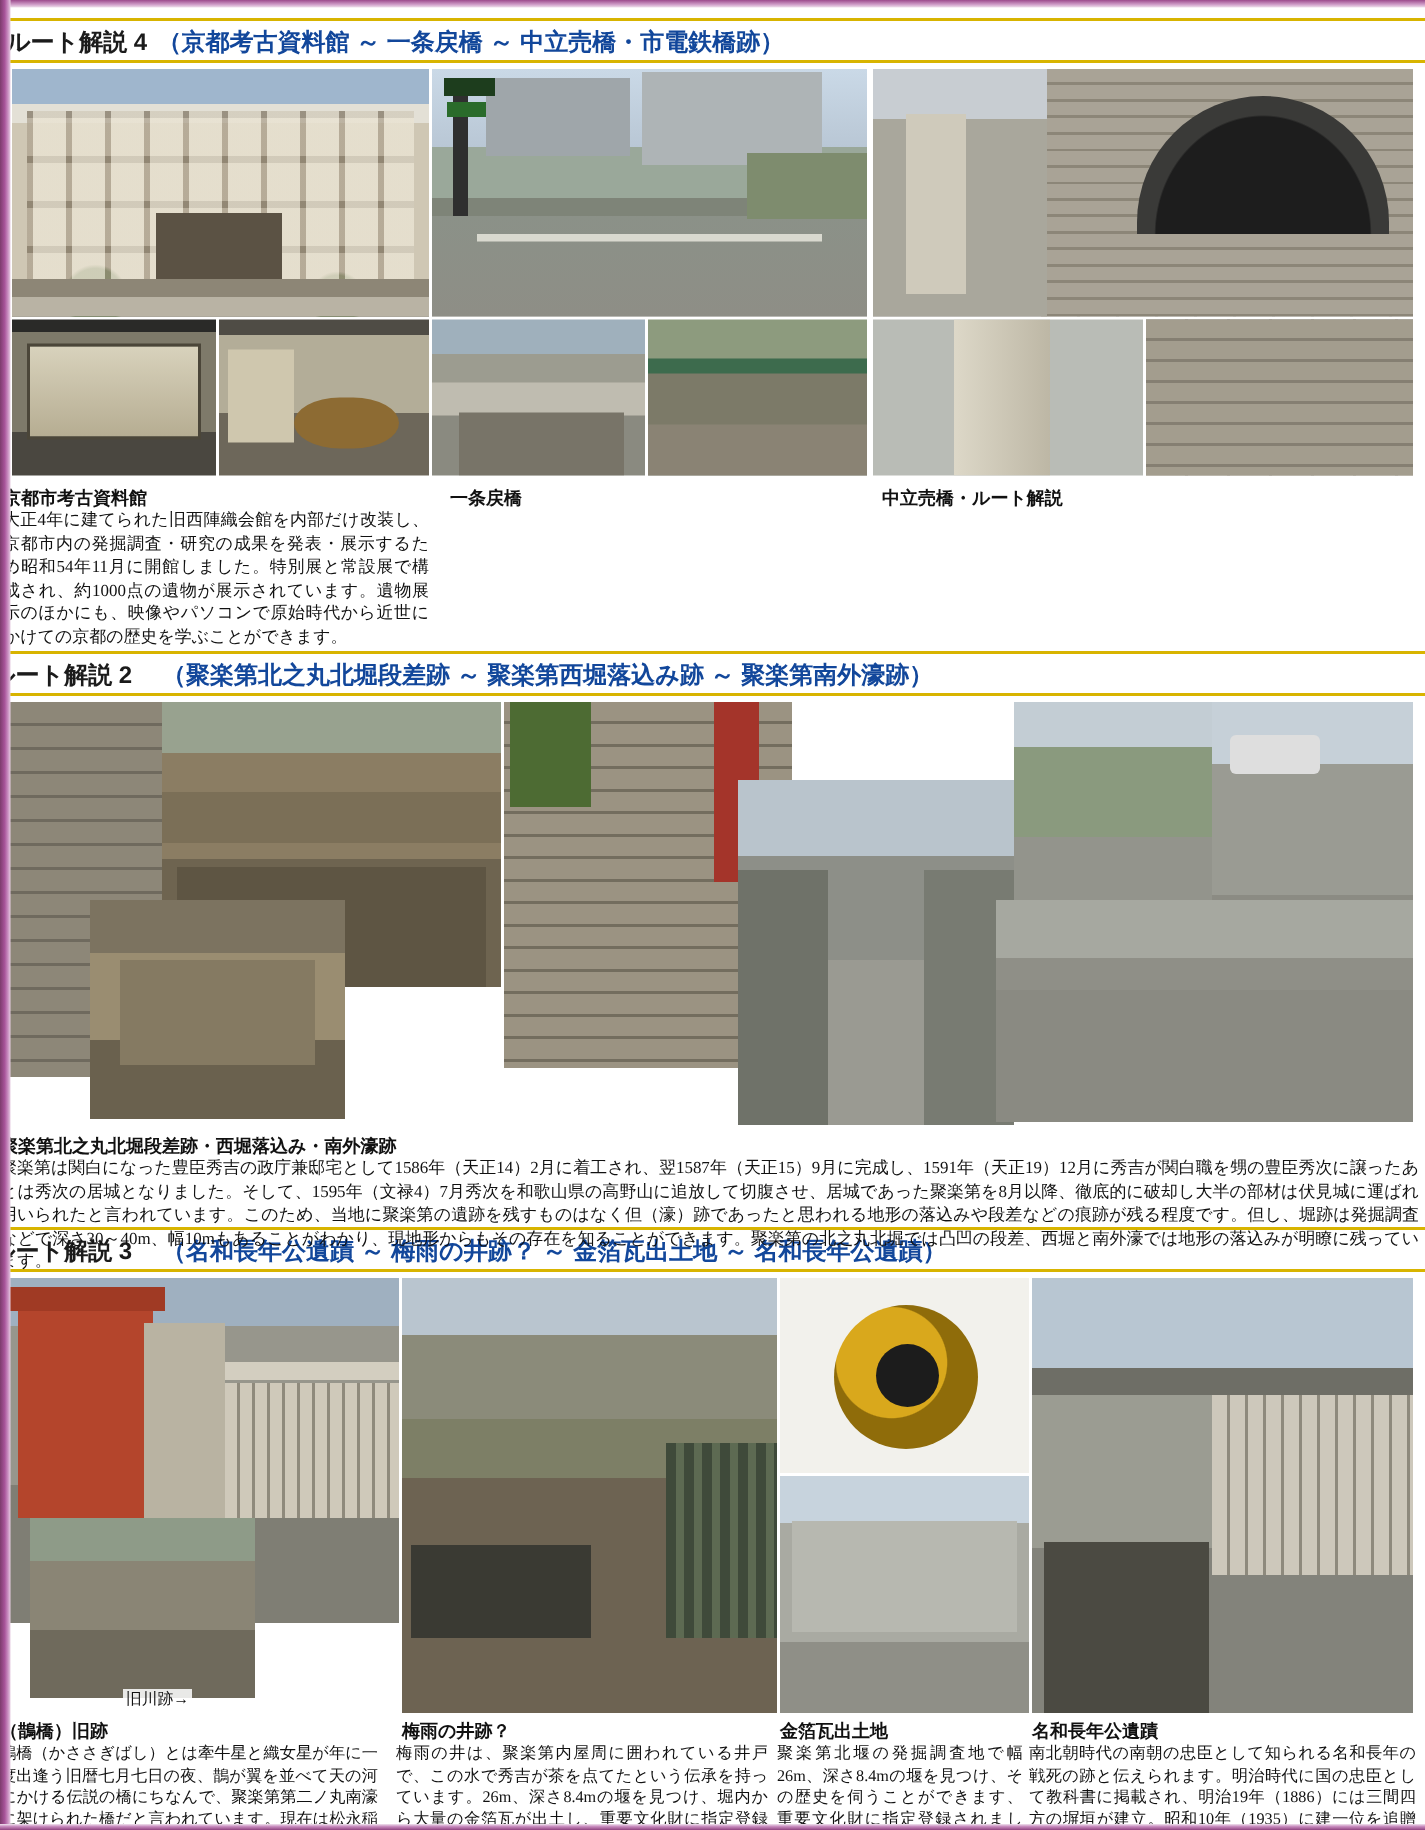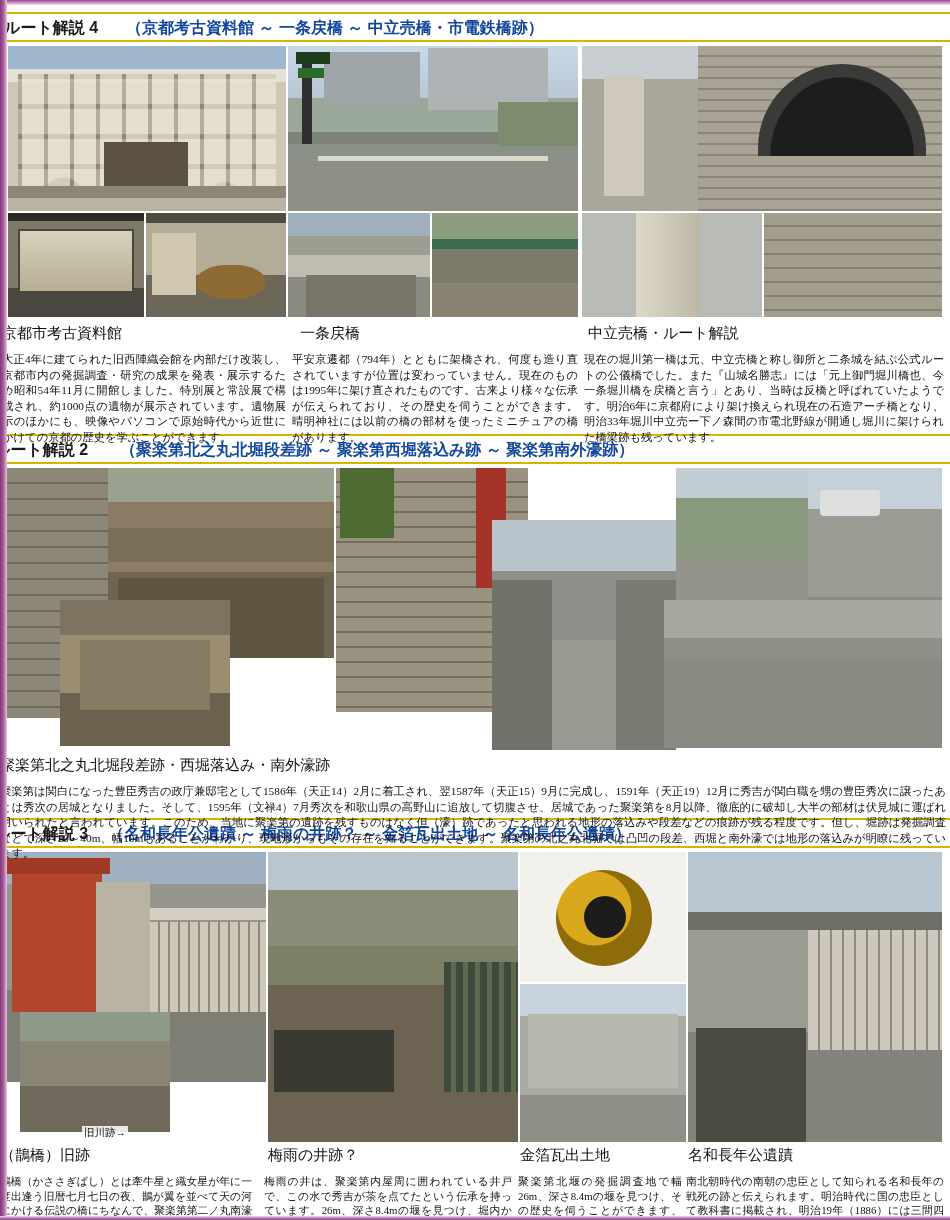--- a/index.html
+++ b/index.html
@@ -85,37 +85,36 @@
     position: absolute;
     background-repeat: no-repeat;
     background-size: cover;
     overflow: hidden;
     box-shadow: 0 0 0 0 rgba(0,0,0,0);
   }
 
   
   .cap {
     position: absolute;
-    font-size: 15px;
-    font-weight: normal;
+    font-size: 12px;
+    font-weight: bold;
     color: #111;
     font-family: "Liberation Sans", sans-serif;
     white-space: nowrap;
     z-index: 25;
     text-align: center;
   }
   .body-txt {
     position: absolute;
     font-size: 11.3px;
     line-height: 15.5px;
     color: #111;
     font-family: "Liberation Serif", serif;
     text-align: justify;
     z-index: 25;
-    margin-top: 12px;
   }
   .note {
     position: absolute;
     font-size: 10.5px;
     color: #111;
     font-family: "Liberation Sans", sans-serif;
     z-index: 26;
     background: rgba(255,255,255,0.85);
     padding: 0 2px;
   }
@@ -124,21 +123,21 @@
 <body>
 
 <div class="page">
 
   <div class="scan-edge-top"></div>
   <div class="scan-edge-left"></div>
   <div class="scan-edge-bottom"></div>
 
   <div class="sec-head" style="top:12px;">
     <span class="title">ルート解説 4</span>
-    <span class="sub" style="left:126px;">（京都考古資料館 ～ 一条戻橋 ～ 中立売橋・市電鉄橋跡）</span>
+    <span class="sub" style="left:105px;">（京都考古資料館 ～ 一条戻橋 ～ 中立売橋・市電鉄橋跡）</span>
   </div>
 
   <div class="photo" style="left:8px; top:46px; width:278px; height:165px;
        background-image:
          radial-gradient(circle at 20% 92%, #3e5c2a 0 7%, transparent 8%),
          radial-gradient(circle at 78% 93%, #48602e 0 6%, transparent 7%),
          linear-gradient(to bottom, #9fb6cd 0 14%, #e3e0d6 14% 22%, #cfc7b4 22% 86%, #6f6a5c 86% 100%),
          linear-gradient(to right, #cdc4b1 0 100%);">
     <div style="position:absolute;left:10px;top:28px;width:258px;height:112px;background:
         repeating-linear-gradient(to right, rgba(120,105,85,.35) 0 4px, rgba(236,230,214,.65) 4px 26px),
@@ -205,26 +204,24 @@
   <div class="photo" style="left:764px; top:213px; width:178px; height:104px;
        background:
         repeating-linear-gradient(to bottom, #a39d8e 0 12px, #857f72 12px 14px),
         repeating-linear-gradient(to right, #aaa496 0 26px, #837d70 26px 28px);"></div>
 
   <div class="cap" style="left:2px; top:324px;">京都市考古資料館</div>
   <div class="cap" style="left:300px; top:324px;">一条戻橋</div>
   <div class="cap" style="left:588px; top:324px;">中立売橋・ルート解説</div>
 
   <div class="body-txt" style="left:2px; top:340px; width:284px;">大正4年に建てられた旧西陣織会館を内部だけ改装し、京都市内の発掘調査・研究の成果を発表・展示するため昭和54年11月に開館しました。特別展と常設展で構成され、約1000点の遺物が展示されています。遺物展示のほかにも、映像やパソコンで原始時代から近世にかけての京都の歴史を学ぶことができます。</div>
-  <div class="body-txt" style="left:292px; top:340px; width:286px;">平安京遷都（794年）とともに架橋され、何度も造り直されていますが位置は変わっていません。現在のものは1995年に架け直されたものです。古来より様々な伝承が伝えられており、その歴史を伺うことができます。晴明神社には以前の橋の部材を使ったミニチュアの橋があります。</div>
-  <div class="body-txt" style="left:584px; top:340px; width:360px;">現在の堀川第一橋は元、中立売橋と称し御所と二条城を結ぶ公式ルートの公儀橋でした。また『山城名勝志』には「元上御門堀川橋也、今一条堀川橋を戻橋と言う」とあり、当時は反橋と呼ばれていたようです。明治6年に京都府により架け換えられ現在の石造アーチ橋となり、明治33年堀川中立売ー下ノ森間の市電北野線が開通し堀川に架けられた橋梁跡も残っています。</div>
 
   <div class="sec-head" style="top:434px;">
     <span class="title" style="left:-6px;">ルート解説 2</span>
-    <span class="sub" style="left:120px;">（聚楽第北之丸北堀段差跡 ～ 聚楽第西堀落込み跡 ～ 聚楽第南外濠跡）</span>
+    <span class="sub" style="left:108px;">（聚楽第北之丸北堀段差跡 ～ 聚楽第西堀落込み跡 ～ 聚楽第南外濠跡）</span>
   </div>
 
   <div class="photo" style="left:0; top:468px; width:110px; height:250px;
        background:
         repeating-linear-gradient(to bottom, #8d8778 0 14px, #6f6a5e 14px 16px),
         repeating-linear-gradient(to right, #97917f 0 22px, #757062 22px 24px);"></div>
 
   <div class="photo" style="left:108px; top:468px; width:226px; height:190px;
        background: linear-gradient(to bottom,#98a28f 0 18%, #8b7d63 18% 55%, #6e6450 55% 100%);">
     <div style="position:absolute;left:0;top:60px;width:226px;height:34px;background:#7b6f57;"></div>

